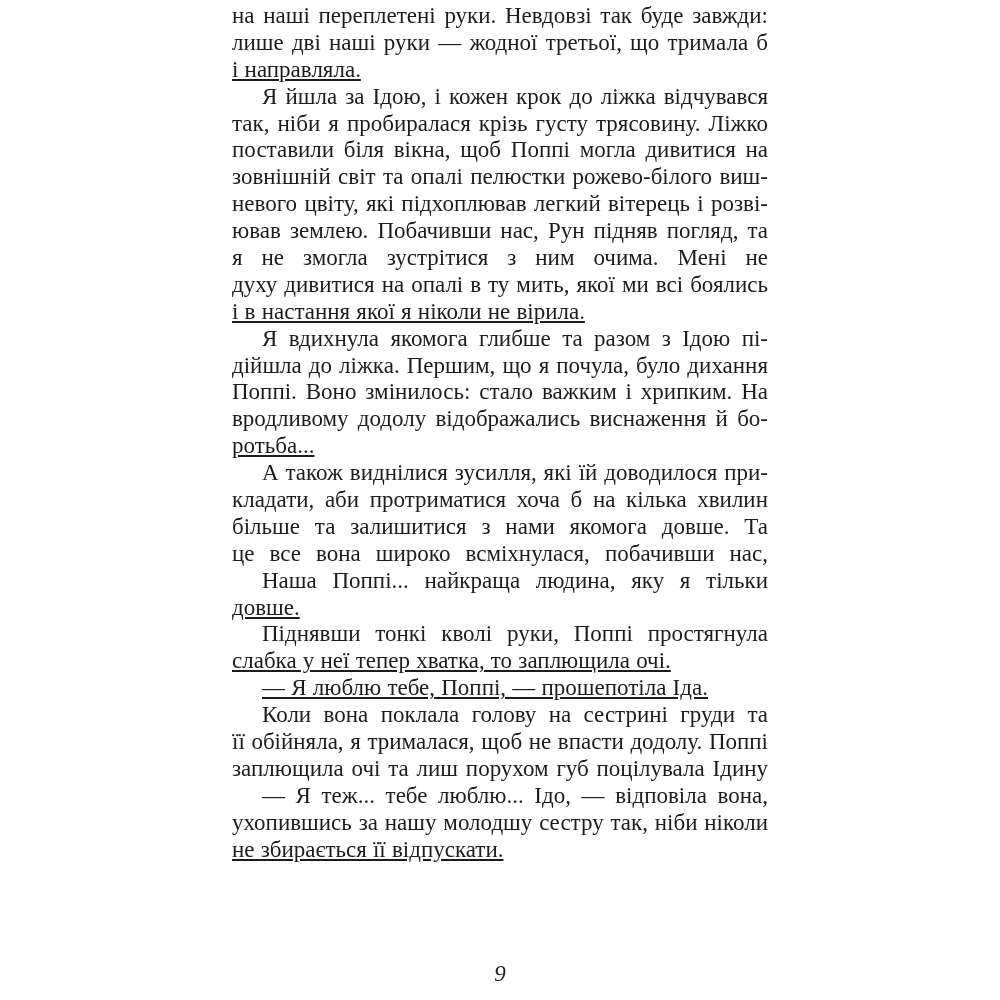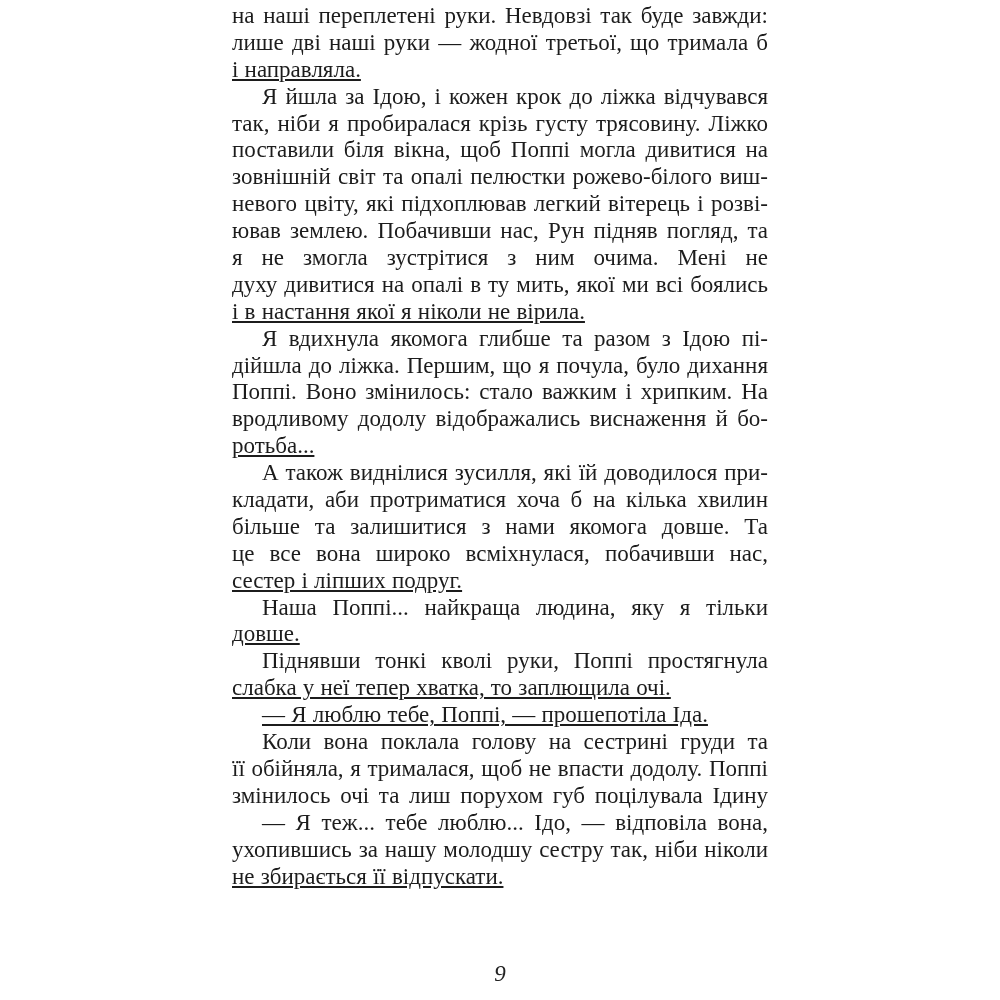--- a/index.html
+++ b/index.html
@@ -80,37 +80,36 @@
         <div class="line">дійшла до ліжка. Першим, що я почула, було дихання</div>
         <div class="line">Поппі. Воно змінилось: стало важким і хрипким. На її</div>
         <div class="line">вродливому додолу відображались виснаження й бо-</div>
         <div class="line last">ротьба...</div>
       </div>
       <div class="paragraph">
         <div class="line indent">А також виднілися зусилля, які їй доводилося при-</div>
         <div class="line">кладати, аби протриматися хоча б на кілька хвилин</div>
         <div class="line">більше та залишитися з нами якомога довше. Та попри</div>
         <div class="line">це все вона широко всміхнулася, побачивши нас, своїх</div>
-        <div class="line last">сестер і ліпших подруг.</div>
       </div>
       <div class="paragraph">
         <div class="line indent">Наша Поппі... найкраща людина, яку я тільки</div>
         <div class="line last">довше.</div>
       </div>
       <div class="paragraph">
         <div class="line indent">Піднявши тонкі кволі руки, Поппі простягнула</div>
         <div class="line last">слабка у неї тепер хватка, то заплющила очі.</div>
       </div>
       <div class="paragraph">
         <div class="line last indent">— Я люблю тебе, Поппі, — прошепотіла Іда.</div>
       </div>
       <div class="paragraph">
         <div class="line indent">Коли вона поклала голову на сестрині груди та міцно</div>
         <div class="line">її обійняла, я трималася, щоб не впасти додолу. Поппі</div>
-        <div class="line">змінилось очі та лиш порухом губ поцілувала Ідину</div>
+        <div class="line">заплющила очі та лиш порухом губ поцілувала Ідину</div>
       </div>
       <div class="paragraph">
         <div class="line indent">— Я теж... тебе люблю... Ідо, — відповіла вона,</div>
         <div class="line">ухопившись за нашу молодшу сестру так, ніби ніколи</div>
         <div class="line last">не збирається її відпускати.</div>
       </div>
     </div>
   <div class="page-number">9</div>
 </div>
 

